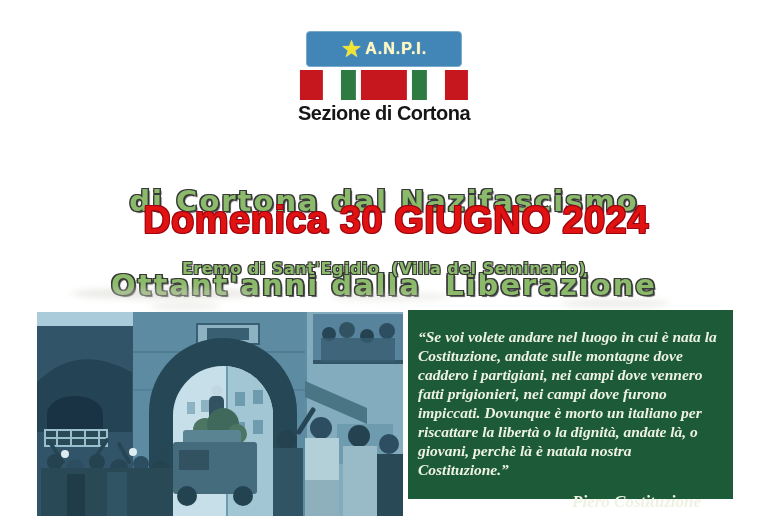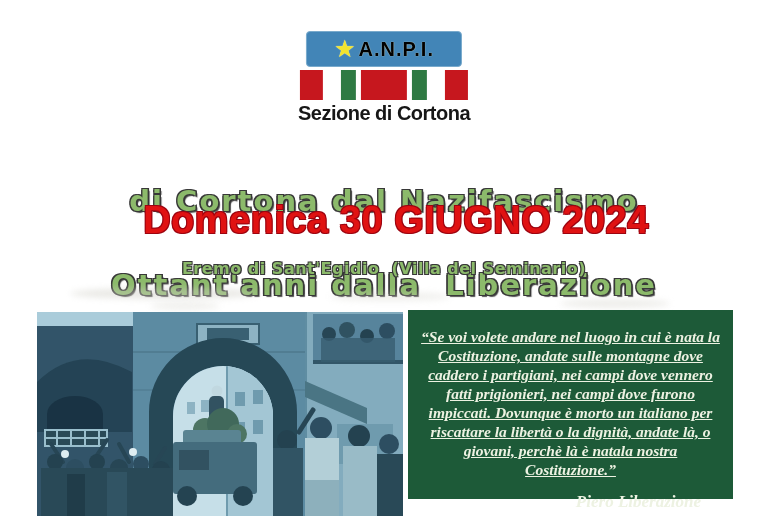--- a/index.html
+++ b/index.html
@@ -8,21 +8,21 @@
     font-family:"Liberation Sans",sans-serif;
   }
   
   .logo{position:absolute;top:31px;left:50%;transform:translateX(-50%);text-align:center;}
   .logo-panel{
     width:154px;height:34px;margin:0 auto;background:#4285b7;border:1px solid #79aacc;
     border-radius:4px;display:flex;align-items:center;justify-content:center;gap:3px;
   }
   .logo-star{font-size:24px;line-height:1;color:#f2e32e;text-shadow:0 0 1px #fdfad0;}
   .logo-acronym{
-    font-size:20px;font-weight:bold;color:#000000;letter-spacing:1px;
+    font-size:16px;font-weight:bold;color:#fef9c3;letter-spacing:1px;
     text-shadow:0 0 1px #fdfad0;
   }
   .ribbon{width:168px;height:30px;margin:3px auto 0;display:flex;}
   .ribbon .stripe{height:100%;}
   .stripe:nth-child(1){width:23px}.stripe:nth-child(2){width:18px}
   .stripe:nth-child(3){width:15px}.stripe:nth-child(4){width:5px}
   .stripe:nth-child(5){width:46px}.stripe:nth-child(6){width:5px}
   .stripe:nth-child(7){width:15px}.stripe:nth-child(8){width:18px}
   .stripe:nth-child(9){width:23px}
   .sezione{margin-top:2px;font-size:20px;font-weight:bold;color:#161616;letter-spacing:-0.5px;}
@@ -55,21 +55,21 @@
   .sm3{left:560px;top:299px;width:110px;height:9px;opacity:.35;}
   .sm4{left:150px;top:302px;width:70px;height:8px;opacity:.3;}
   
   .photo-wrap{position:absolute;left:37px;top:312px;width:366px;height:204px;}
   .photo-wrap svg{display:block;}
   .quote-box{
     position:absolute;left:408px;top:310px;width:325px;height:189px;
     background:#1d5a38;color:#edf2e2;box-sizing:border-box;padding:17px 10px 0;
     font-family:"Liberation Serif",serif;font-style:italic;font-weight:bold;
   }
-  .quote-text{font-size:15.5px;line-height:19px;text-align:center;text-decoration:underline;}
+  .quote-text{font-size:15.5px;line-height:19px;}
   .quote-attrib{margin-top:13px;padding-right:22px;text-align:right;font-size:17px;}
 </style>
 </head>
 <body>
 
 <div class="poster">
 
   <div class="logo">
     <div class="logo-panel">
       <span class="logo-star">★</span>
@@ -211,16 +211,16 @@
         <circle cx="352" cy="132" r="10" fill="#27465a"></circle>
         <rect x="340" y="142" width="26" height="62" fill="#22404f"></rect>
       </g>
 
       <rect width="366" height="204" fill="#7fb0c4" opacity="0.08"></rect>
     </svg>
   </div>
 
   <div class="quote-box">
     <div class="quote-text">“Se voi volete andare nel luogo in cui è nata la Costituzione, andate sulle montagne dove caddero i partigiani, nei campi dove vennero fatti prigionieri, nei campi dove furono impiccati. Dovunque è morto un italiano per riscattare la libertà o la dignità, andate là, o giovani, perchè là è natala nostra Costituzione.”</div>
-    <div class="quote-attrib">Piero Liberazione</div>
+    <div class="quote-attrib">Piero Costituzione</div>
   </div>
 
 </div>
 
 </body></html>

